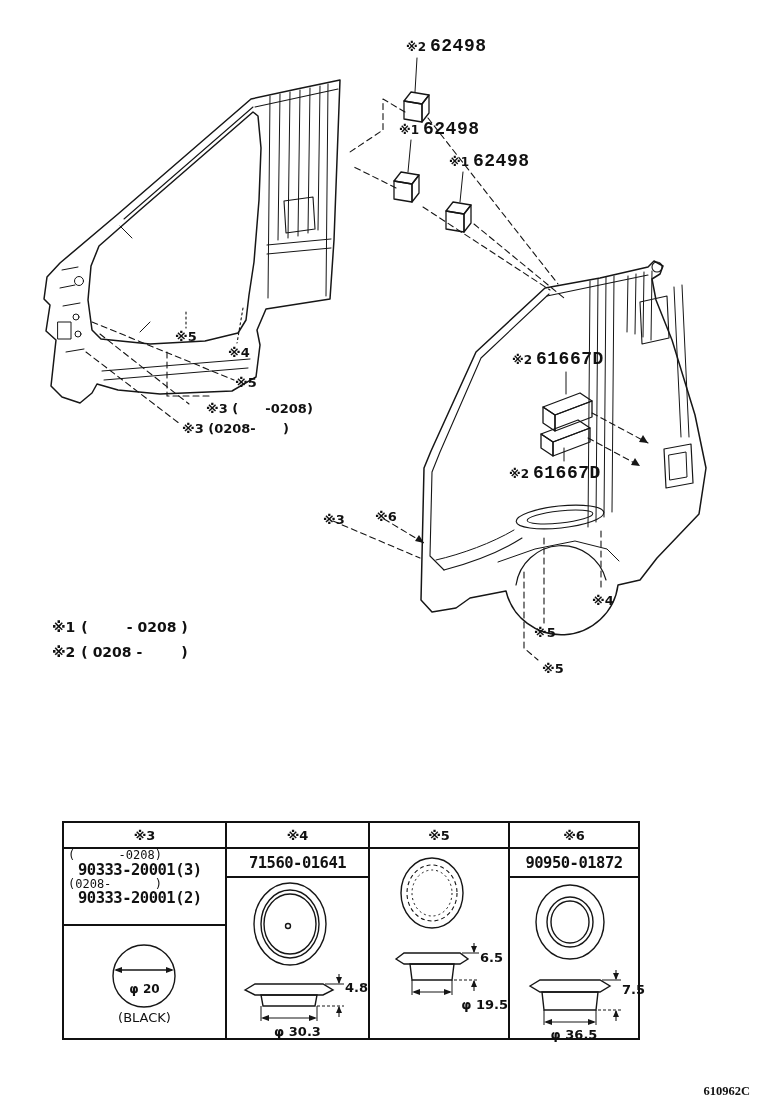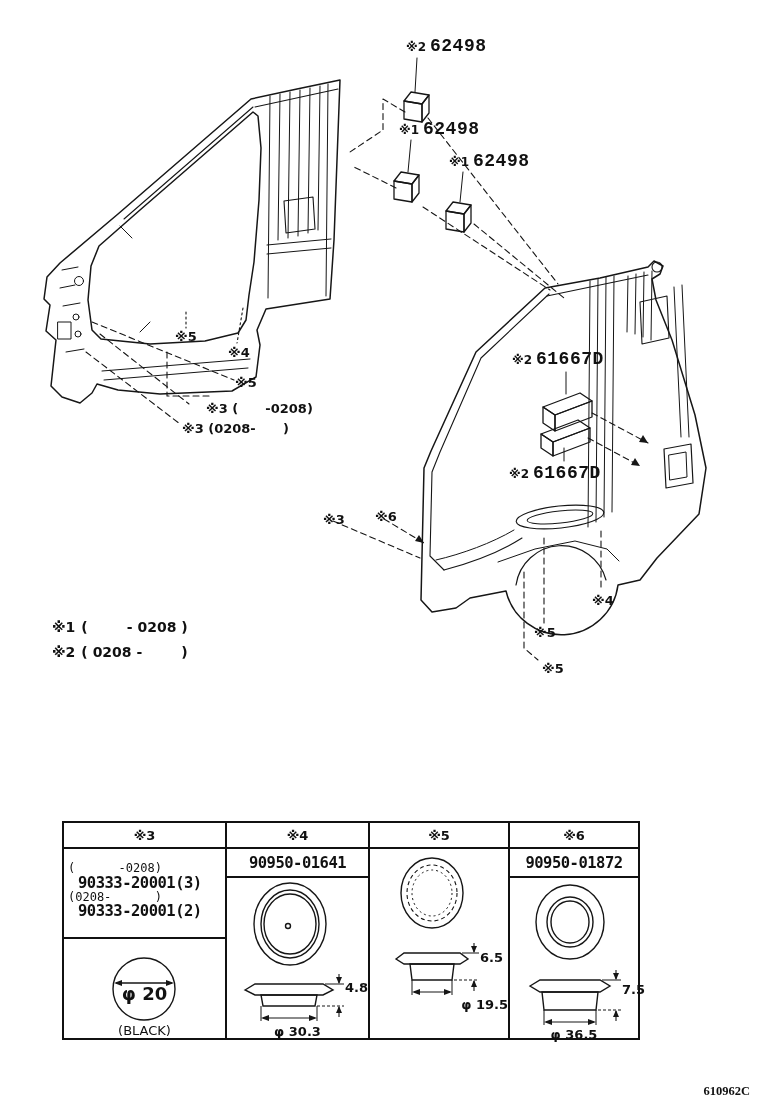--- a/index.html
+++ b/index.html
@@ -32,31 +32,31 @@
                display:flex;border:2px solid #111;box-sizing:border-box;background:#fff;}
   .ptcol{position:relative;display:flex;flex-direction:column;
          border-right:2px solid #111;box-sizing:border-box;}
   .ptcol:last-child{border-right:none;}
   .w1{width:163px;} .w2{width:143px;} .w3{width:140px;} .w4{width:130px;flex:1;}
   .col-header{height:24px;border-bottom:2px solid #111;display:flex;align-items:center;
               justify-content:center;font-size:13px;font-weight:bold;flex:none;}
   .part-row{height:27px;border-bottom:2px solid #111;display:flex;align-items:center;
             justify-content:center;font-family:"DejaVu Sans Mono",monospace;
             font-weight:bold;font-size:15.5px;letter-spacing:-.5px;flex:none;}
-  .col1-cell{height:75px;border-bottom:2px solid #111;padding:13px 3px 0 4px;flex:none;
+  .col1-cell{height:75px;border-bottom:2px solid #111;padding:0 3px 0 4px;flex:none;
              font-family:"DejaVu Sans Mono",monospace;line-height:1.05;}
   .col1-cell .sm{font-size:12px;white-space:pre;display:block;}
   .col1-cell .bg{font-size:15.5px;font-weight:bold;letter-spacing:-.5px;display:block;
                  padding-left:10px;white-space:pre;}
   .draw-cell{position:relative;flex:1;}
   .dim-h{position:absolute;font-size:13px;font-weight:bold;white-space:pre;}
   .dim-d{position:absolute;left:0;right:0;text-align:center;font-size:13px;
          font-weight:bold;white-space:pre;}
-  .dia20{position:absolute;left:0;right:0;top:44px;text-align:center;
-         font-size:18px;font-weight:bold;}
+  .dia20{position:absolute;left:0;right:0;top:56px;text-align:center;
+         font-size:12px;font-weight:bold;}
   .note{position:absolute;left:0;right:0;top:84px;text-align:center;
         font-size:13px;font-weight:normal;}
 </style>
 </head>
 <body>
 
 <div class="page">
 
   <svg class="art" width="760" height="1112" viewBox="0 0 760 1112">
     <g fill="none" stroke="#161616" stroke-width="1.5" stroke-linejoin="round" stroke-linecap="round">
@@ -263,21 +263,21 @@
             <polygon points="110,44 102,41 102,47"></polygon>
           </g>
         </svg>
         <div class="dia20">φ 20</div>
         <div class="note">(BLACK)</div>
       </div>
     </div>
 
     <div class="ptcol w2">
       <div class="col-header">※4</div>
-      <div class="part-row">90950-01641</div>
+      <div class="part-row">71560-01641</div>
       <div class="draw-cell">
         <svg width="139" height="164" viewBox="0 0 139 164">
           <g fill="none" stroke="#161616" stroke-width="1.4">
             <ellipse cx="63" cy="46" rx="36" ry="41"></ellipse>
             <ellipse cx="63" cy="46" rx="29" ry="34"></ellipse>
             <ellipse cx="63" cy="46" rx="26" ry="30"></ellipse>
             <circle cx="61" cy="48" r="2.5"></circle>
             <polygon points="18,112 28,106 96,106 106,112 96,117 28,117"></polygon>
             <polygon points="34,117 90,117 88,128 36,128"></polygon>
             <path d="M112,96 L112,105" stroke-width="1.1"></path>

